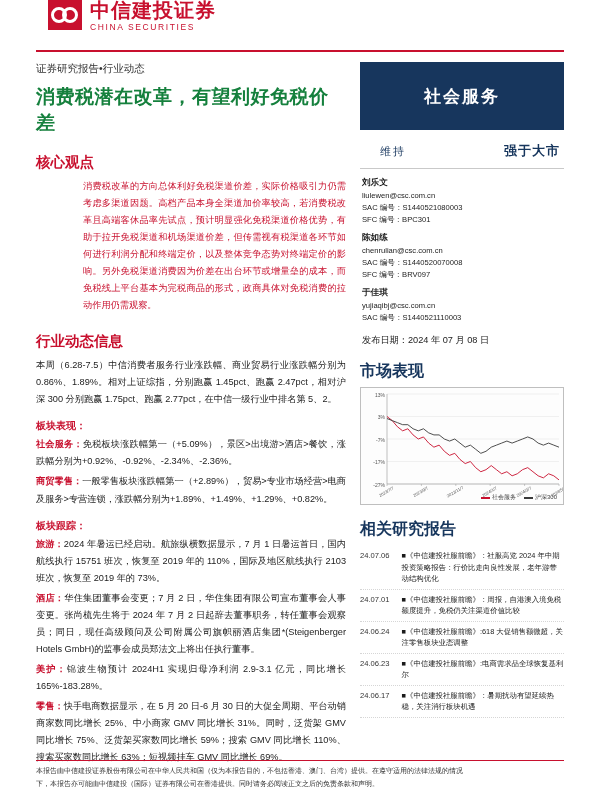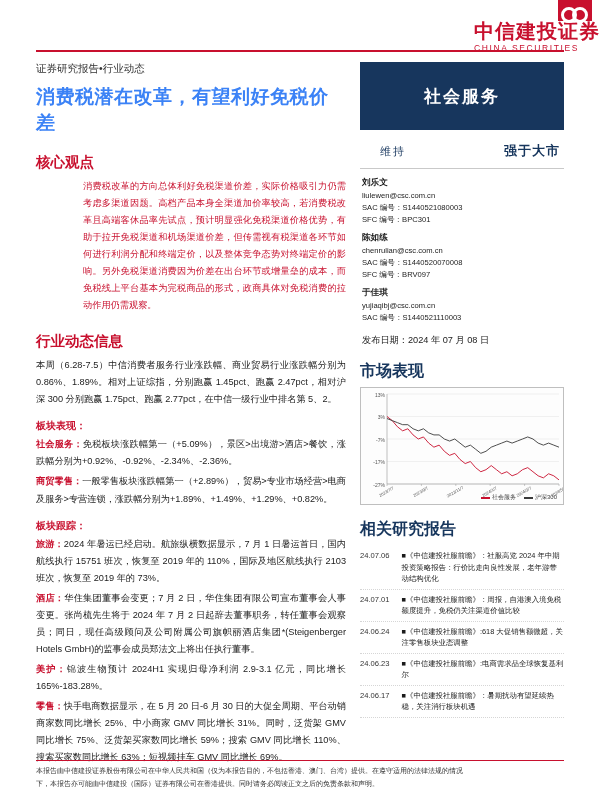--- a/index.html
+++ b/index.html
@@ -10,21 +10,21 @@
     background: #ffffff;
     font-family: "Liberation Sans", sans-serif;
     color: #1b1b1b;
     overflow: hidden;
   }
   .page { position: relative; width: 600px; height: 800px; }
 
   
   .masthead {
     position: absolute; left: 0; top: 0; width: 600px; height: 52px;
-    display: flex; align-items: flex-end; padding-left: 48px; flex-direction: column;
+    display: flex; align-items: flex-start; padding-left: 48px;
   }
   .logo-mark { width: 34px; height: 30px; position: relative; margin-right: 8px; }
   .logo-mark .box {
     position: absolute; inset: 0; background: #c8102e;
   }
   .logo-mark .c1, .logo-mark .c2 {
     position: absolute; border: 3px solid #ffffff; border-radius: 50%;
   }
   .logo-mark .c1 { width: 16px; height: 16px; left: 3px; top: 7px; }
   .logo-mark .c2 { width: 16px; height: 16px; left: 14px; top: 7px; }
@@ -40,21 +40,21 @@
   .rule-red {
     position: absolute; left: 36px; top: 50px; width: 528px; height: 2px; background: #c8102e;
   }
 
   
   .left {
     position: absolute; left: 36px; top: 62px; width: 310px;
   }
   .kicker { font-size: 10.5px; color: #333; margin-bottom: 8px; }
   .title {
-    font-size: 19px; font-weight: bold; color: #3b82f6; line-height: 1.35;
+    font-size: 19px; font-weight: bold; color: #15803d; line-height: 1.35;
     letter-spacing: 0.5px;
   }
   .sec-head {
     color: #c8102e; font-size: 14.5px; font-weight: bold; margin: 18px 0 6px;
   }
   .body-red {
     color: #c8102e; font-size: 9.2px; line-height: 1.85; text-align: justify; margin-left: 47px;
   }
   .body-dark {
     color: #1b1b1b; font-size: 9.2px; line-height: 1.85; text-align: justify;

